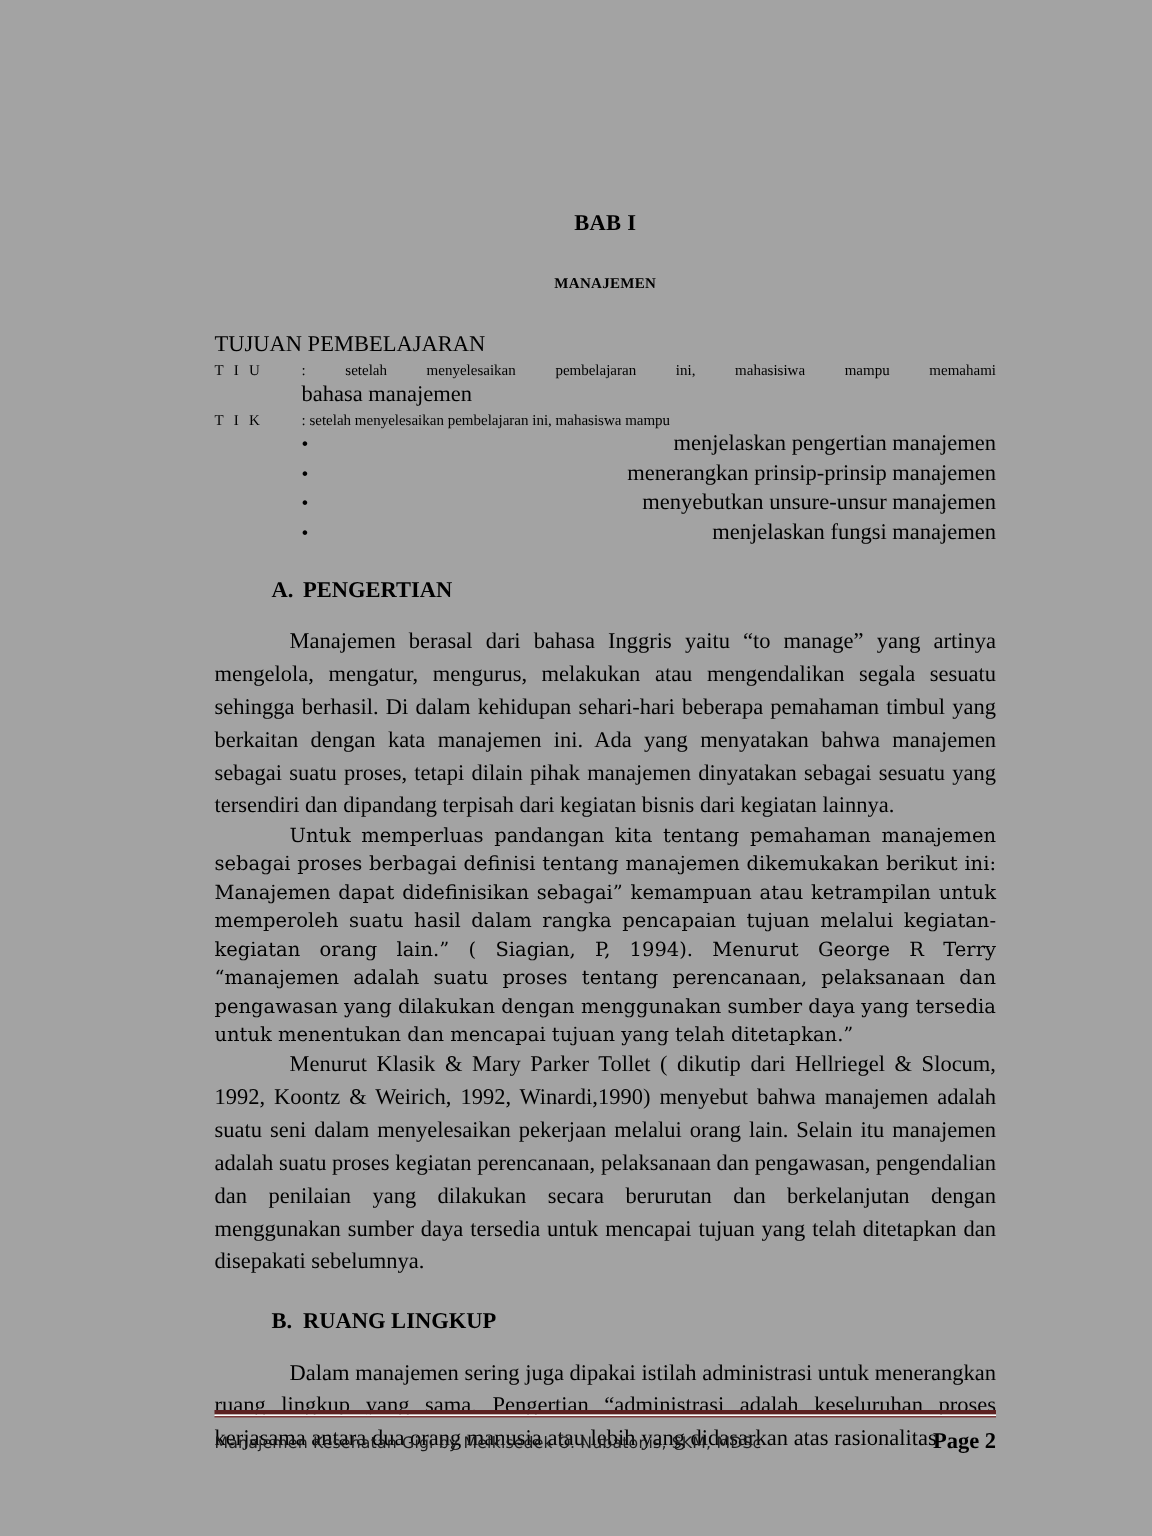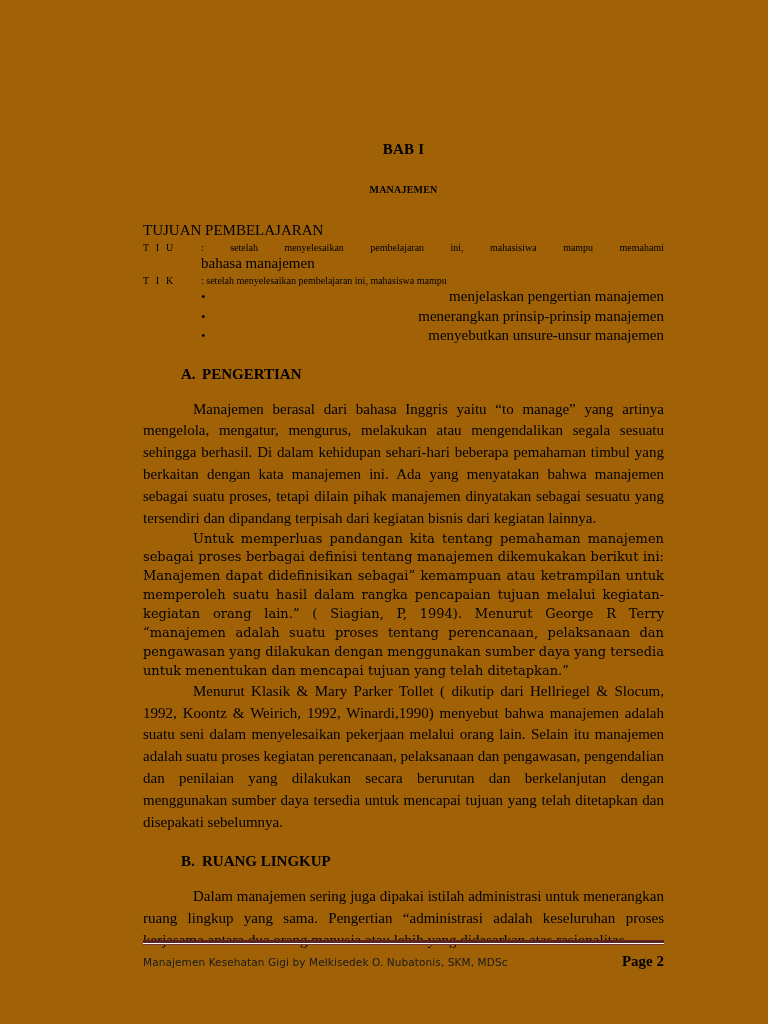--- a/index.html
+++ b/index.html
@@ -17,21 +17,21 @@
     color: #000000;
     -webkit-font-smoothing: antialiased;
   }
 
   .page {
     position: absolute;
     left: 0;
     top: 0;
     width: 768px;
     height: 1024px;
-    background: #a16207;
+    background: #a3a3a3;
   }
 
   .content {
     position: absolute;
     left: 143px;
     top: 140px;
     width: 521px;
   }
 
   
@@ -222,20 +222,24 @@
           <span class="bullet-dot"></span>
           <span class="bullet-label">menjelaskan pengertian manajemen</span>
         </li>
         <li class="bullet-item">
           <span class="bullet-dot"></span>
           <span class="bullet-label">menerangkan prinsip-prinsip manajemen</span>
         </li>
         <li class="bullet-item">
           <span class="bullet-dot"></span>
           <span class="bullet-label">menyebutkan unsure-unsur manajemen</span>
+        </li>
+        <li class="bullet-item">
+          <span class="bullet-dot"></span>
+          <span class="bullet-label">menjelaskan fungsi manajemen</span>
         </li>
       </ul>
     </div>
 
     <div class="section-heading">
       <span class="section-letter">A.</span>
       <span class="section-name">PENGERTIAN</span>
     </div>
 
     <p class="para first-after-heading">Manajemen berasal dari bahasa Inggris yaitu “to manage” yang artinya mengelola, mengatur, mengurus, melakukan atau mengendalikan segala sesuatu sehingga berhasil. Di dalam kehidupan sehari-hari beberapa pemahaman timbul yang berkaitan dengan kata manajemen ini. Ada yang menyatakan bahwa manajemen sebagai suatu proses, tetapi dilain pihak manajemen dinyatakan sebagai sesuatu yang tersendiri dan dipandang terpisah dari kegiatan bisnis dari kegiatan lainnya.</p>

